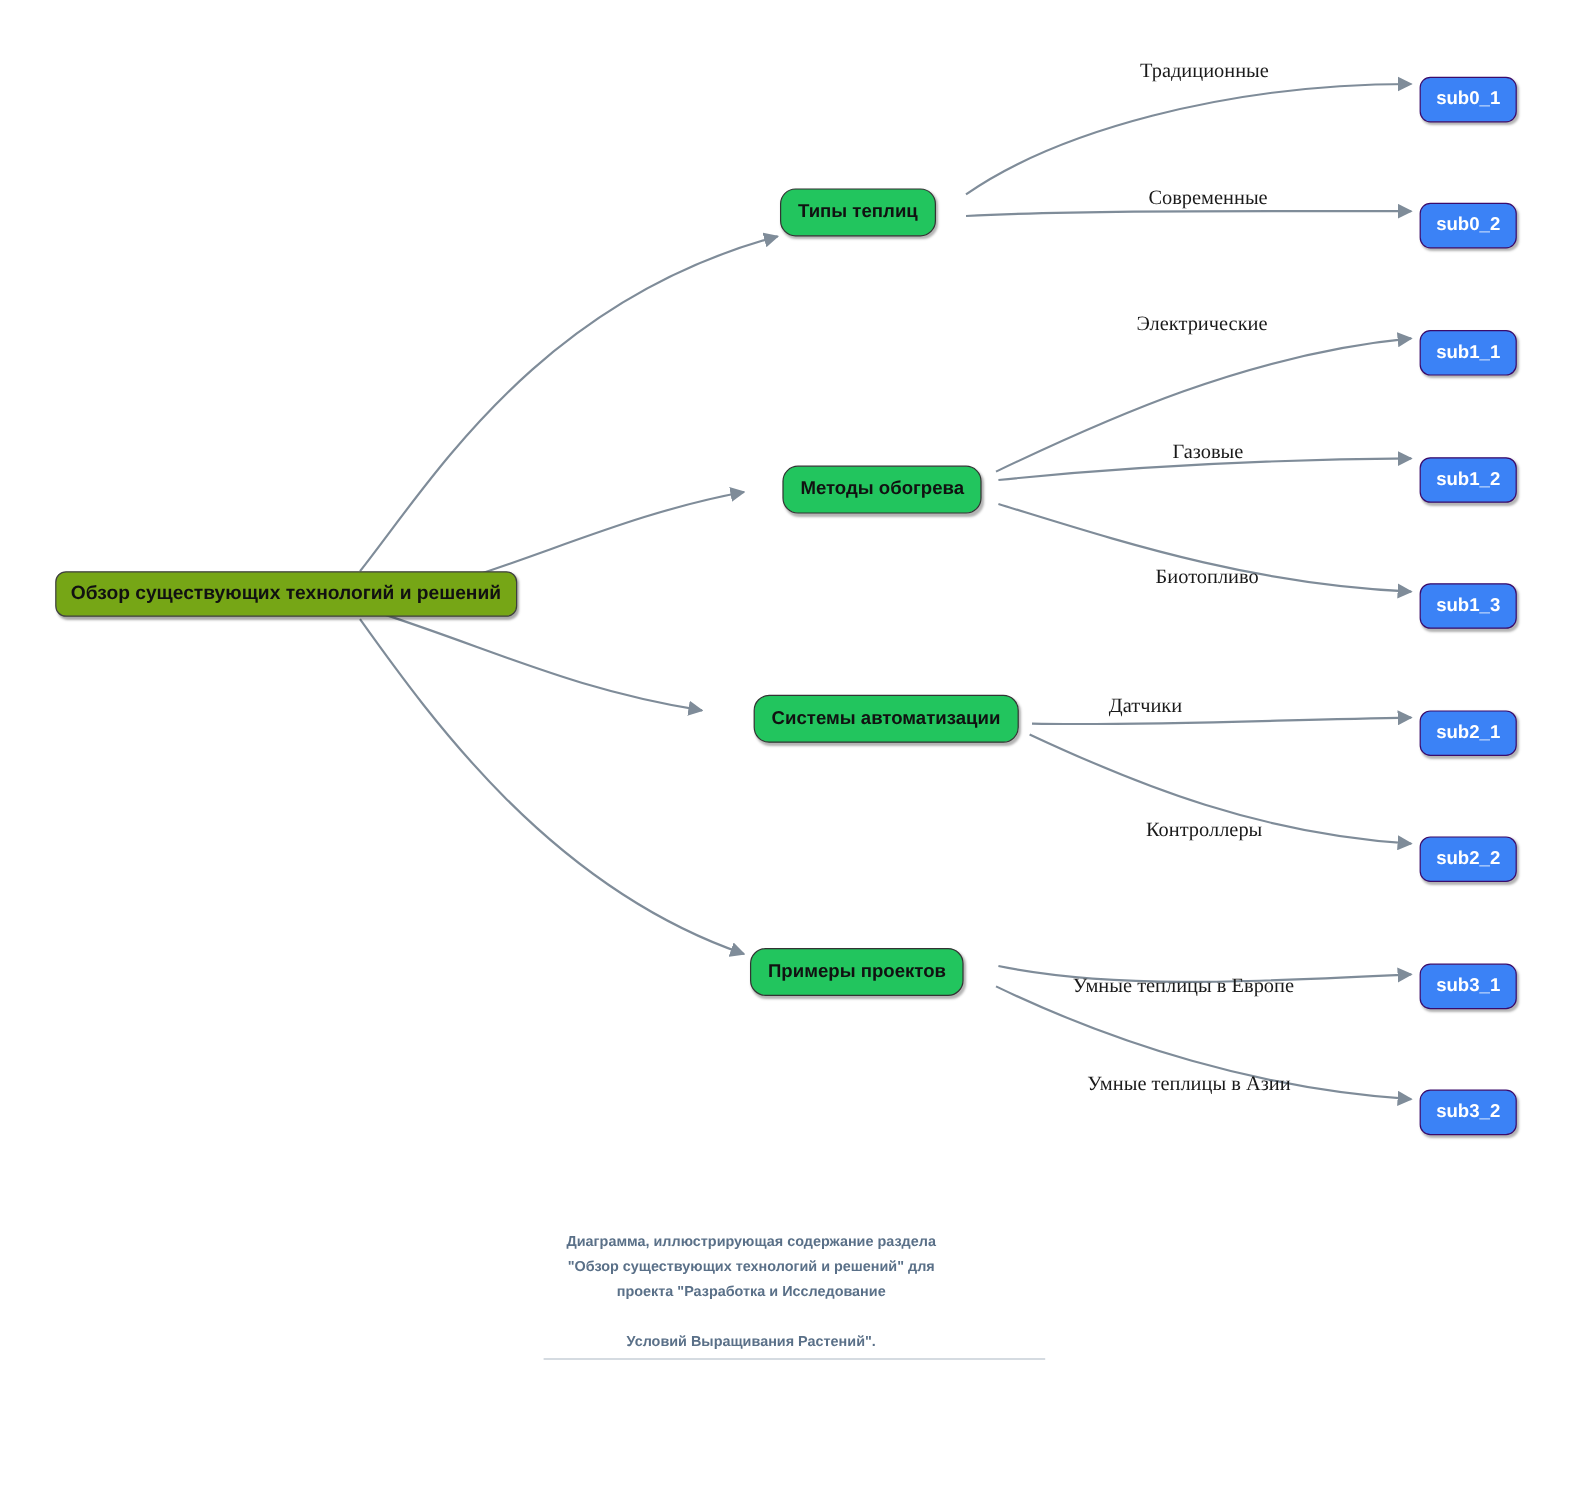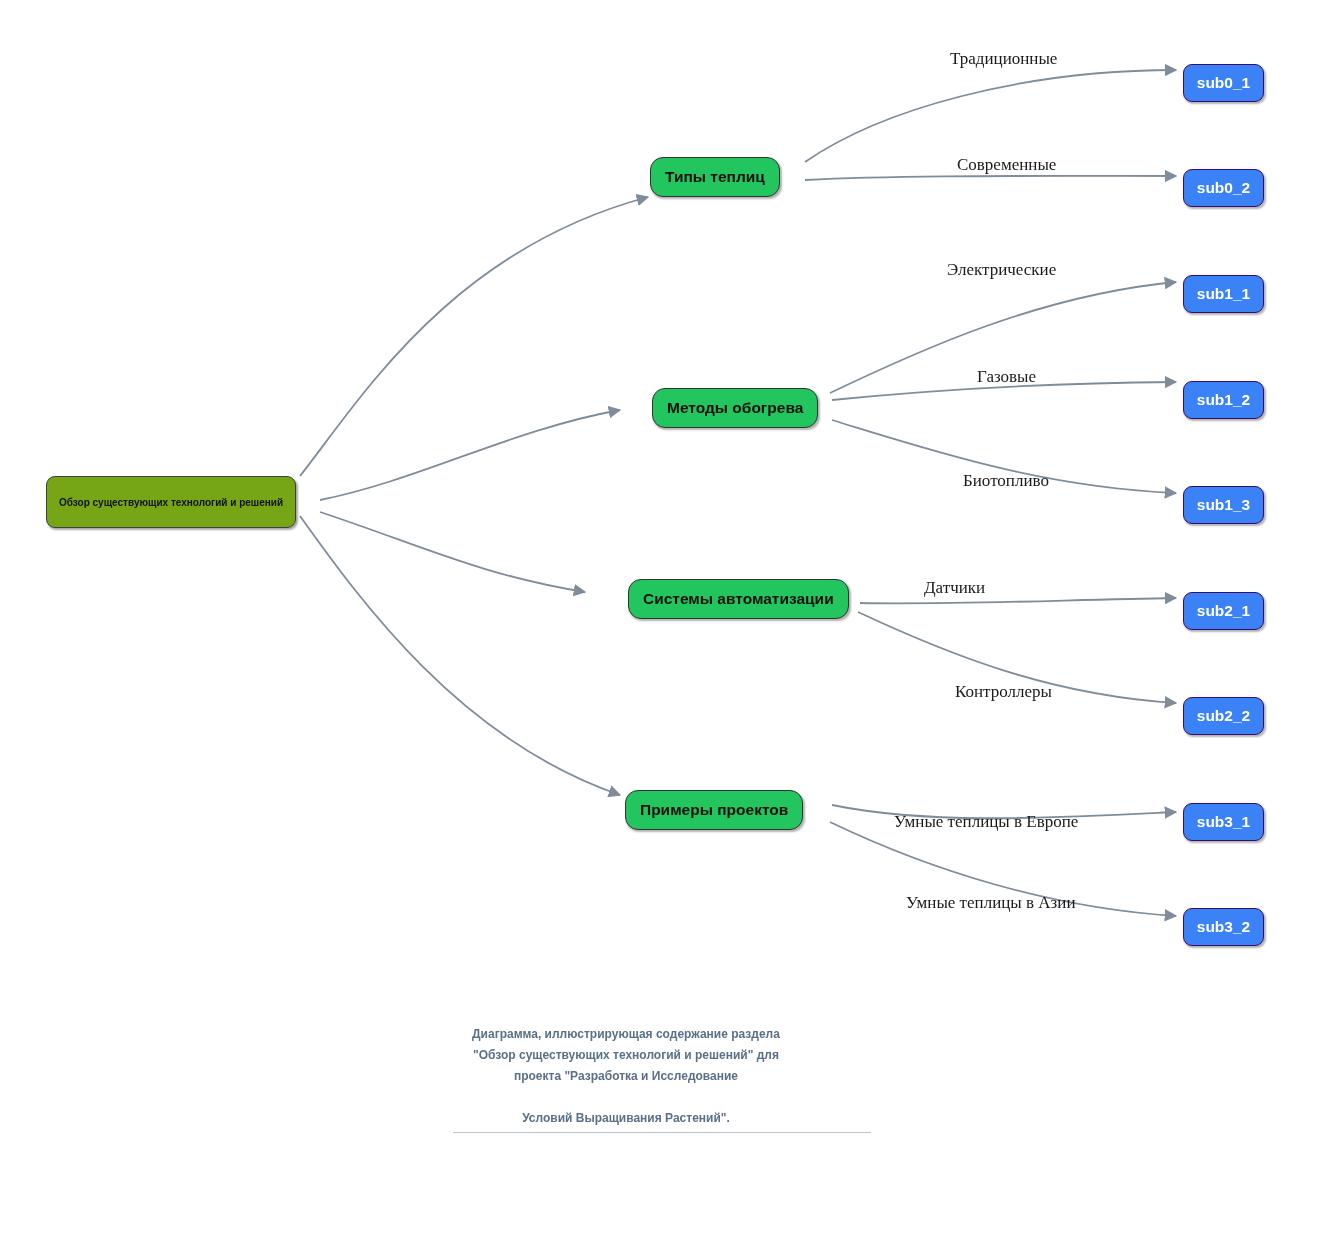--- a/index.html
+++ b/index.html
@@ -29,23 +29,23 @@
     display: flex;
     align-items: center;
     justify-content: center;
     white-space: nowrap;
   }
   .node-root {
     background: #76a616;
     border: 1.4px solid #3f3f3f;
     border-radius: 9px;
     color: #111111;
-    font-size: 10px;
+    font-size: 16px;
     font-weight: bold;
-    height: 52px;
+    height: 38px;
     padding: 0 12px;
     box-shadow: 1.5px 2px 2px rgba(0,0,0,0.35);
   }
   .node-branch {
     background: #22c55e;
     border: 1.4px solid #333333;
     border-radius: 13px;
     color: #111111;
     font-size: 15.5px;
     font-weight: bold;

